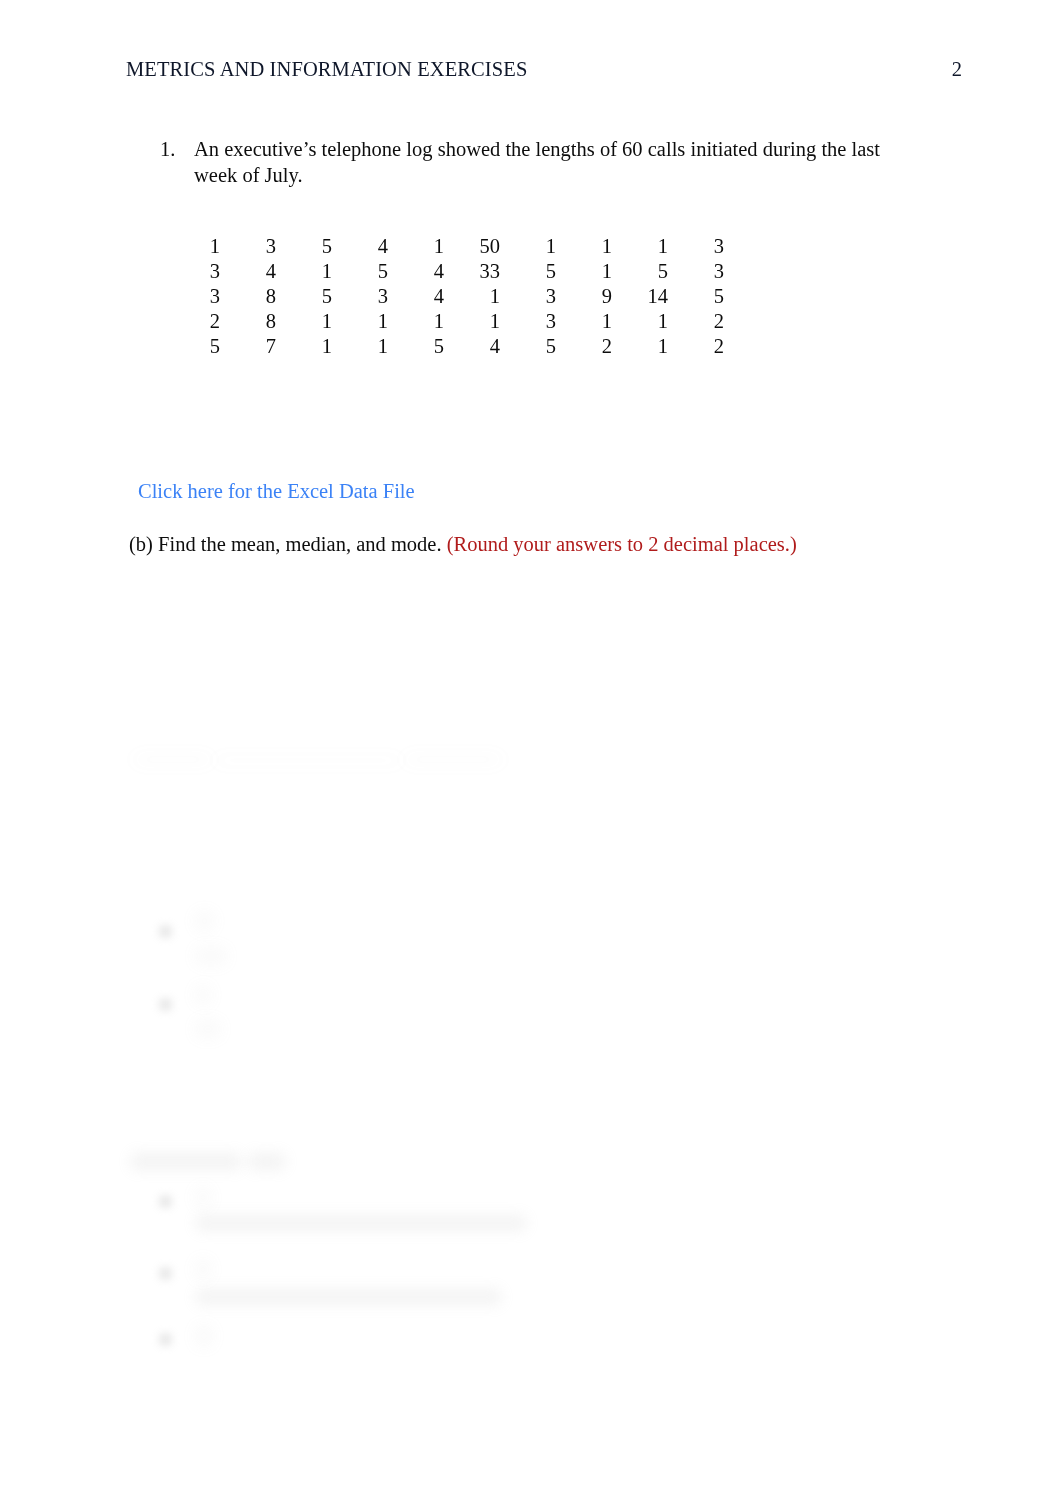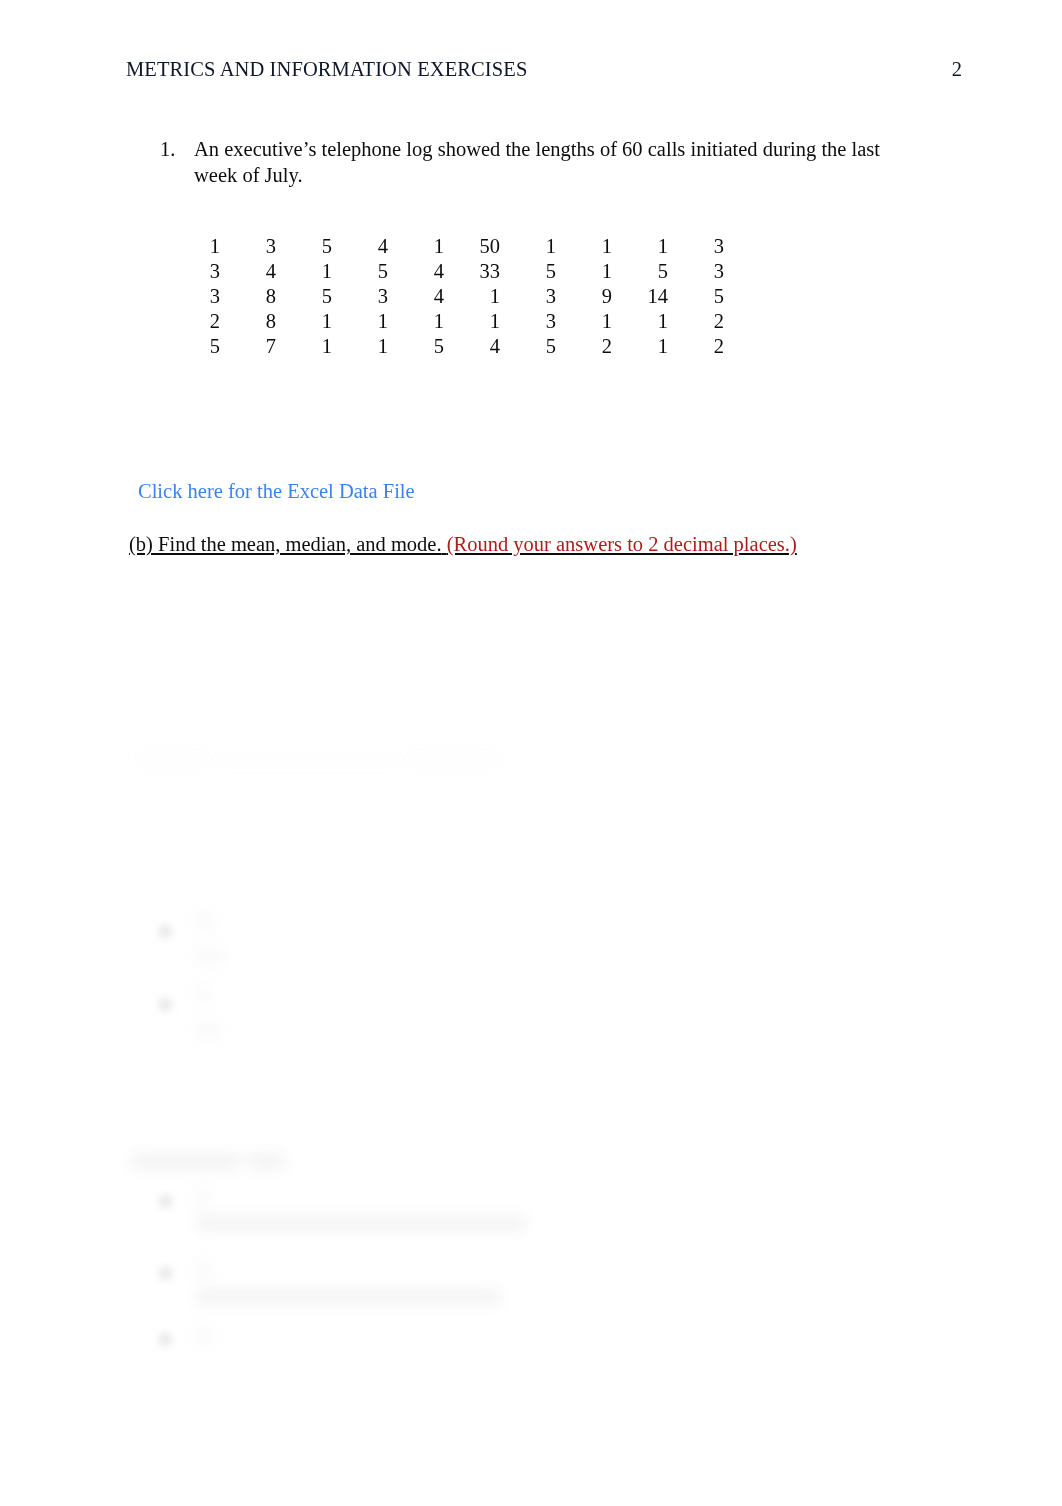--- a/index.html
+++ b/index.html
@@ -83,21 +83,20 @@
   }
 
   
   .part-b {
     position: absolute;
     top: 531px;
     left: 129px;
     font-size: 20.5px;
     line-height: 26px;
     white-space: nowrap;
-    text-decoration: underline;
   }
   .round-note { color: #b01b1b; }
 
   
   .blur-layer {
     position: absolute;
     inset: 0;
     pointer-events: none;
   }
   .blob {

